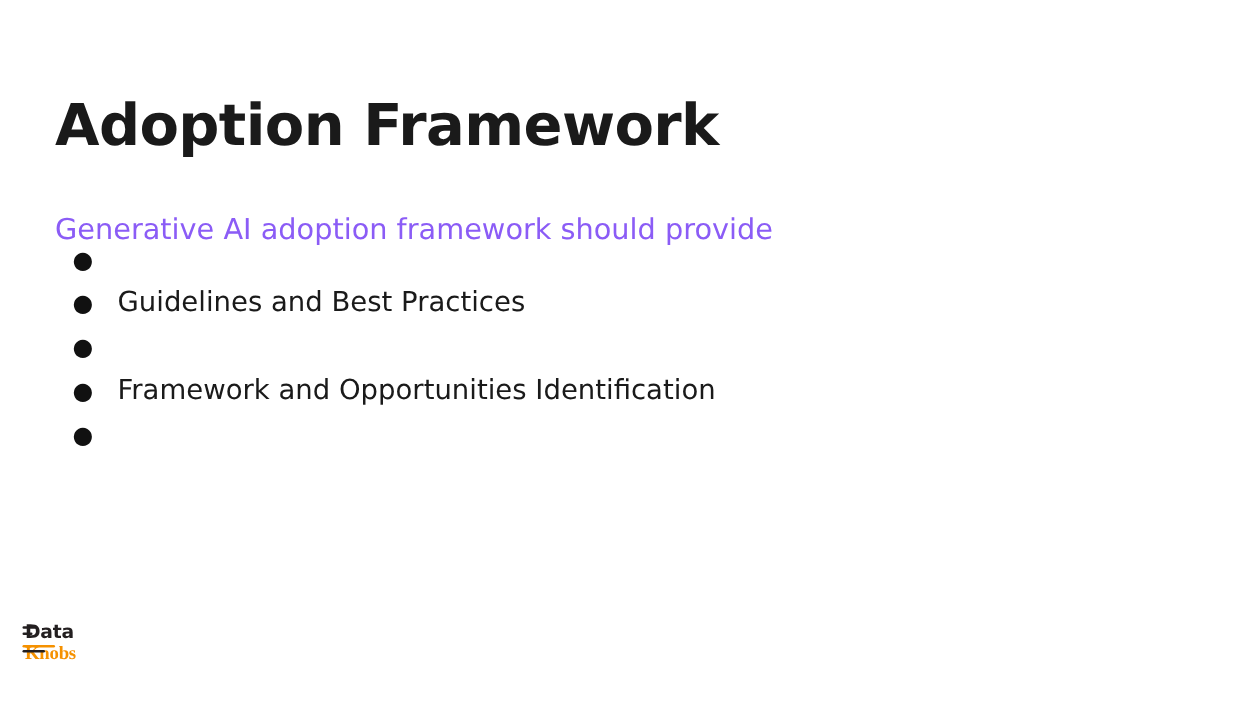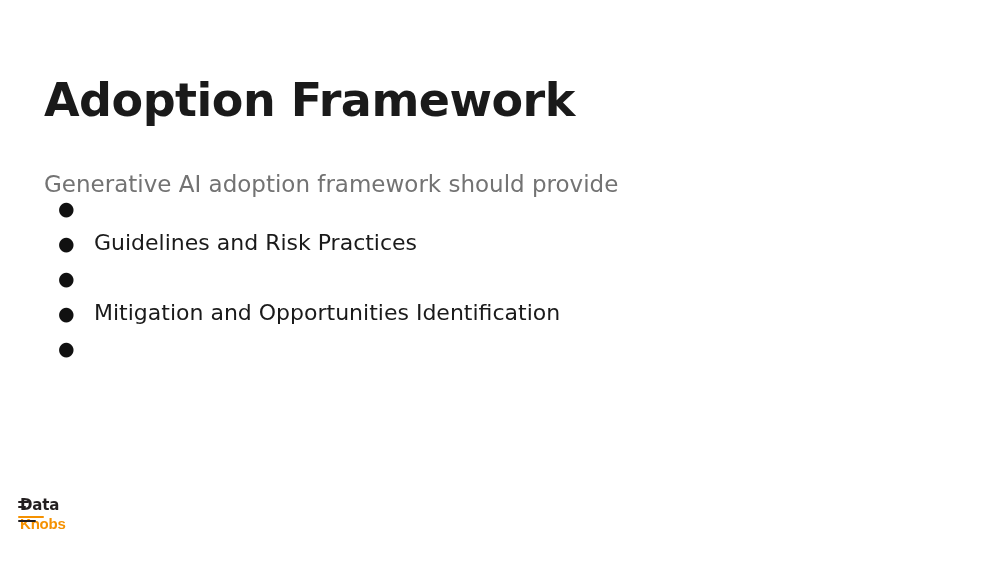--- a/index.html
+++ b/index.html
@@ -31,21 +31,21 @@
     letter-spacing: -0.5px;
     color: #1a1a1a;
     line-height: 1.1;
   }
   .slide-subtitle {
     position: absolute;
     left: 44px;
     top: 147px;
     font-size: 23px;
     font-weight: normal;
-    color: #737373;
+    color: #8b5cf6;
     line-height: 1.3;
   }
   .bullet-list {
     position: absolute;
     left: 44px;
     top: 196px;
     width: 900px;
     list-style: none;
     margin: 0;
     padding: 0;
@@ -82,21 +82,21 @@
     font-family: "DejaVu Sans", sans-serif;
     font-size: 15px;
     font-weight: bold;
     color: #231f20;
     letter-spacing: -0.2px;
     line-height: 15px;
     position: relative;
     padding-left: 2px;
   }
   .logo-knobs {
-    font-family: Liberation Sans, sans-serif;
+    font-family: Liberation Serif, serif;
     font-size: 15px;
     font-weight: bold;
     color: #f59100;
     letter-spacing: -0.2px;
     line-height: 15px;
     padding-left: 2px;
     margin-top: 3px;
   }
   .logo-bars {
     position: absolute;
@@ -124,28 +124,28 @@
   <h1 class="slide-title">Adoption Framework</h1>
 
   <p class="slide-subtitle">Generative AI adoption framework should provide</p>
 
   <ul class="bullet-list">
     <li class="bullet-item">
       <span class="bullet-marker">●</span>
     </li>
     <li class="bullet-item">
       <span class="bullet-marker">●</span>
-      <span class="bullet-text">Guidelines and Risk Practices</span>
+      <span class="bullet-text">Guidelines and Best Practices</span>
     </li>
     <li class="bullet-item">
       <span class="bullet-marker">●</span>
     </li>
     <li class="bullet-item">
       <span class="bullet-marker">●</span>
-      <span class="bullet-text">Mitigation and Opportunities Identification</span>
+      <span class="bullet-text">Framework and Opportunities Identification</span>
     </li>
     <li class="bullet-item">
       <span class="bullet-marker">●</span>
     </li>
   </ul>
 
   <div class="logo">
     <div class="logo-bars">
       <span class="logo-bar b1"></span>
       <span class="logo-bar b2"></span>

